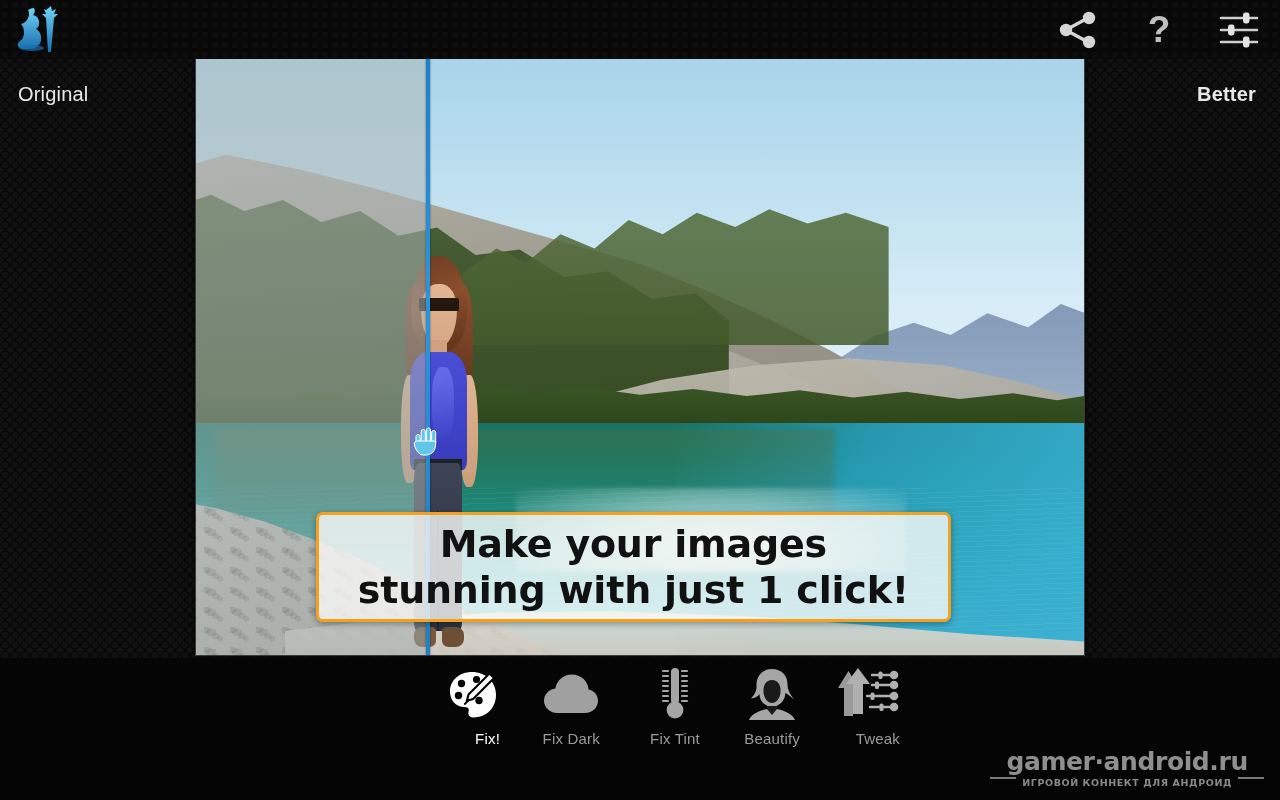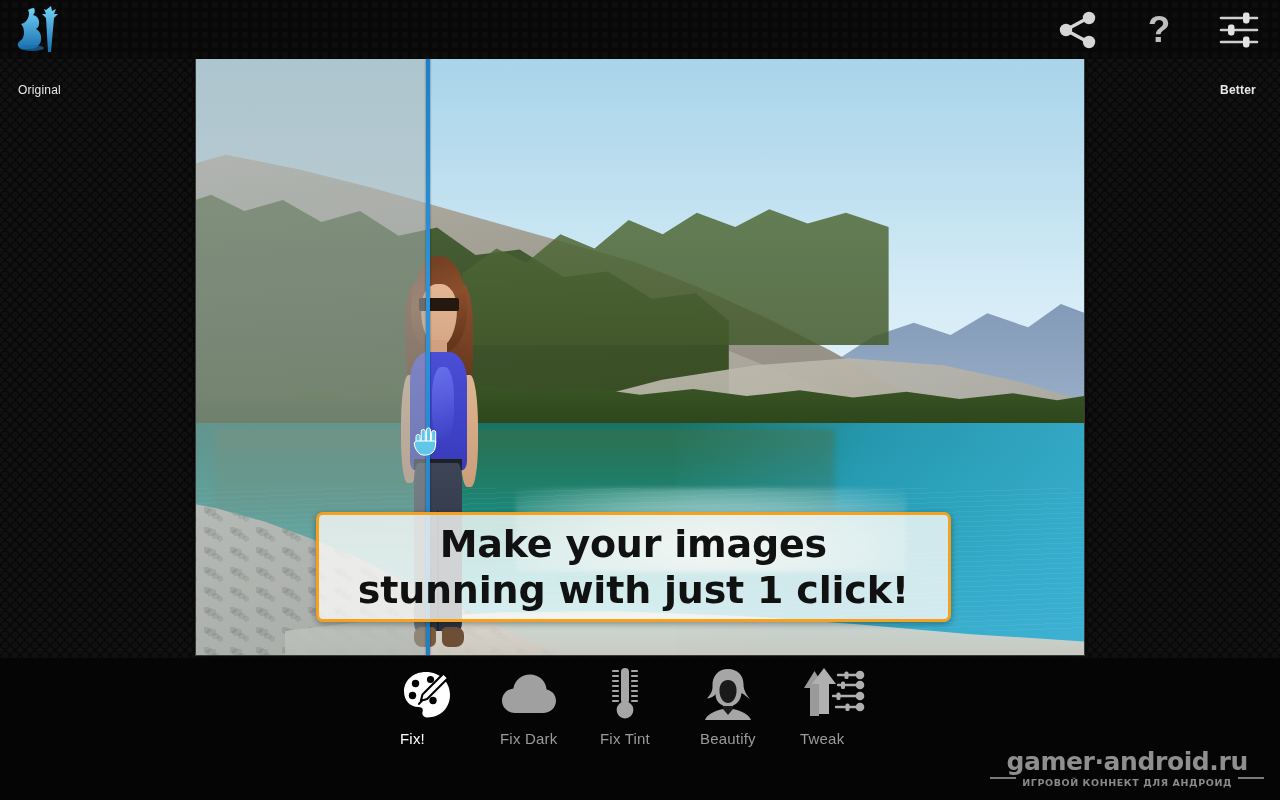--- a/index.html
+++ b/index.html
@@ -40,21 +40,21 @@
   #share-btn { left:1046px; width:66px; }
   #help-btn  { left:1126px; width:66px; }
   #settings-btn { left:1206px; width:66px; }
   #help-glyph {
     color:#bfbfbf; font-size:37px; font-weight:bold; line-height:1;
     font-family:"Liberation Sans", sans-serif; user-select:none;
   }
 
   
   .sidelabel {
-    position:absolute; top:83px; font-size:12px; color:#e8e8e8;
+    position:absolute; top:83px; font-size:20px; color:#e8e8e8;
     letter-spacing:.2px; z-index:15; user-select:none;
   }
   #label-original { left:18px; }
   #label-better  { right:24px;font-weight:bold; }
 
   
   #photo-frame {
     position:absolute; left:196px; top:59px; width:888px; height:596px;
     overflow:hidden; z-index:10;
     box-shadow:0 0 0 1px #3a3a3a, 0 2px 8px rgba(0,0,0,.7);
@@ -266,21 +266,21 @@
   #bottombar {
     position:absolute; left:0; top:658px; width:1280px; height:142px;
     background:#050505;
     z-index:20;
   }
   #tools {
     position:absolute; left:400px; top:8px; width:500px; height:92px;
     display:flex; align-items:flex-start; justify-content:space-between;
   }
   .tool {
-    width:100px; display:flex; flex-direction:column; align-items:flex-start;
+    width:100px; display:flex; flex-direction:column; align-items:flex-end;
     cursor:pointer; user-select:none;
   }
   .tool-icon { height:56px; display:flex; align-items:center; justify-content:center; }
   .tool-label {
     margin-top:8px; font-size:15px; color:#9b9b9b; letter-spacing:.2px;
   }
   .tool.active .tool-label { color:#ffffff; }
 
   
   #watermark {

